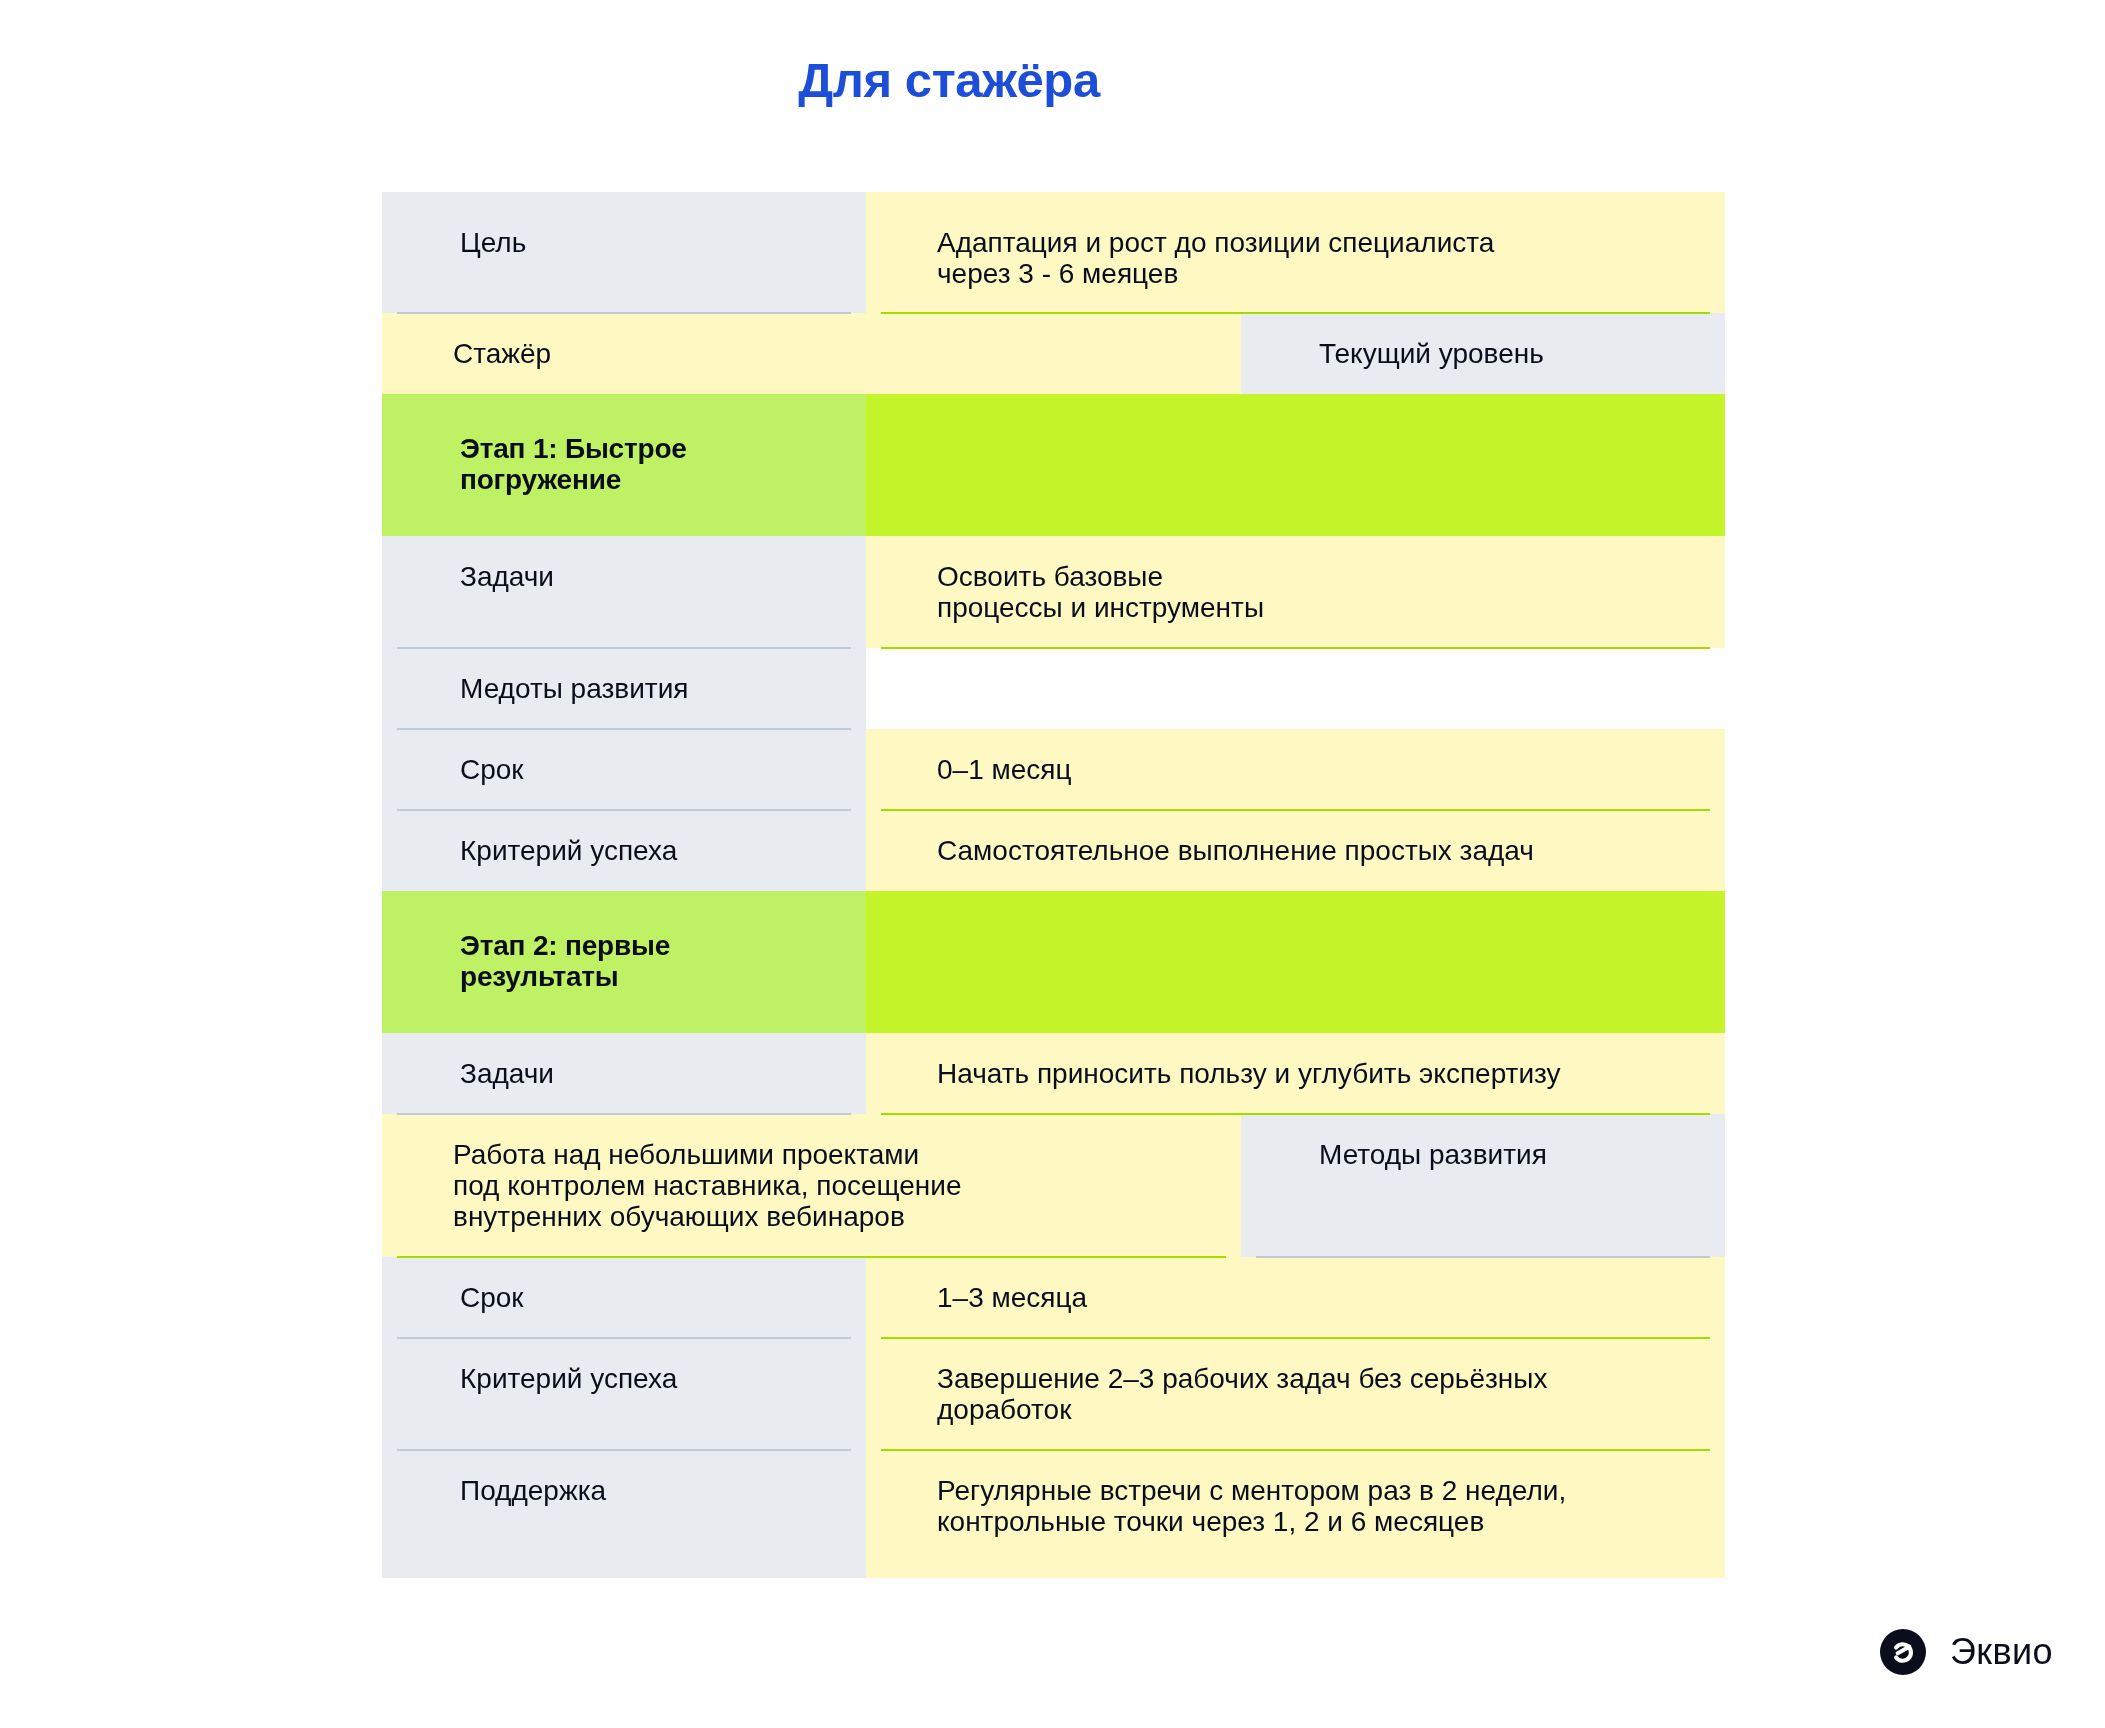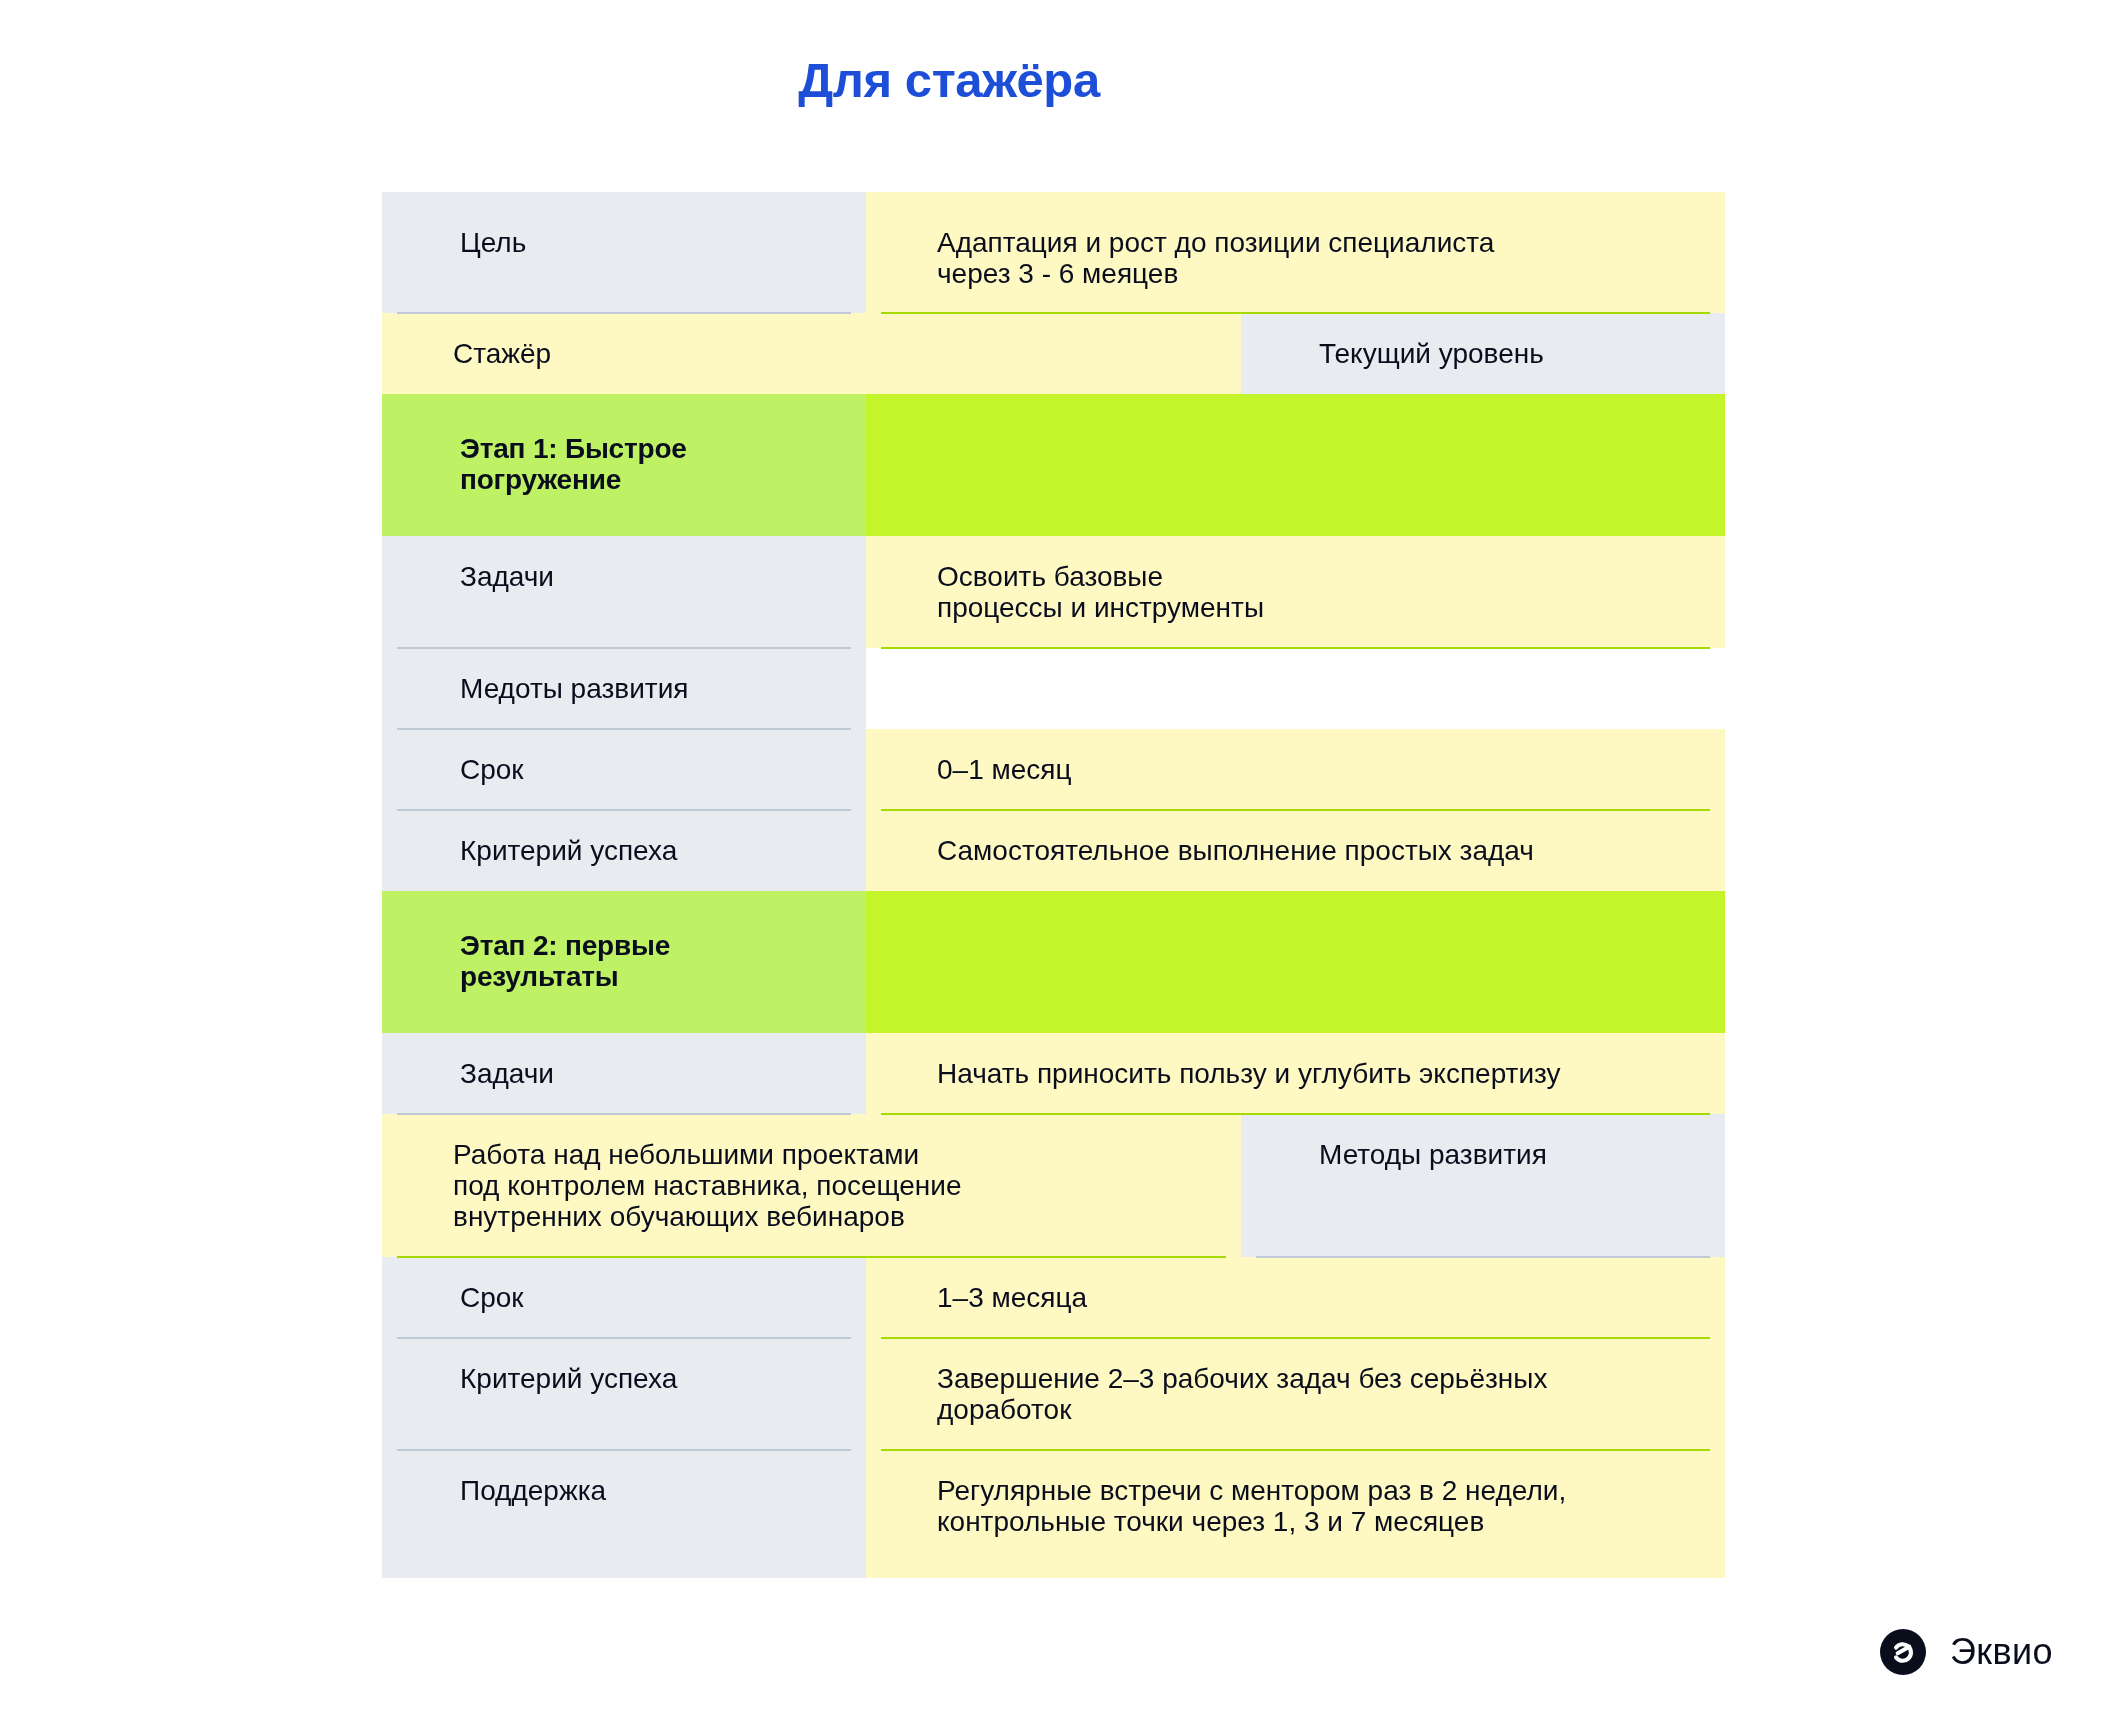--- a/index.html
+++ b/index.html
@@ -181,21 +181,21 @@
     <div class="cell right">1–3 месяца</div>
   </div>
   <div class="row divided">
     <div class="cell left">Критерий успеха</div>
     <div class="cell right">Завершение 2–3 рабочих задач без серьёзных
 доработок</div>
   </div>
   <div class="row last">
     <div class="cell left">Поддержка</div>
     <div class="cell right">Регулярные встречи с ментором раз в 2 недели,
-контрольные точки через 1, 3 и 7 месяцев</div>
+контрольные точки через 1, 2 и 6 месяцев</div>
   </div>
 </div>
 
 <div class="logo">
   <div class="logo-mark">
     <svg width="33" height="33" viewBox="0 0 40 40">
       <path d="M11 14 A10 10 0 1 1 11 26" fill="none" stroke="#ffffff" stroke-width="5" stroke-linecap="round"></path>
       <line x1="13" y1="21" x2="27" y2="13" stroke="#ffffff" stroke-width="5" stroke-linecap="round"></line>
     </svg>
   </div>

